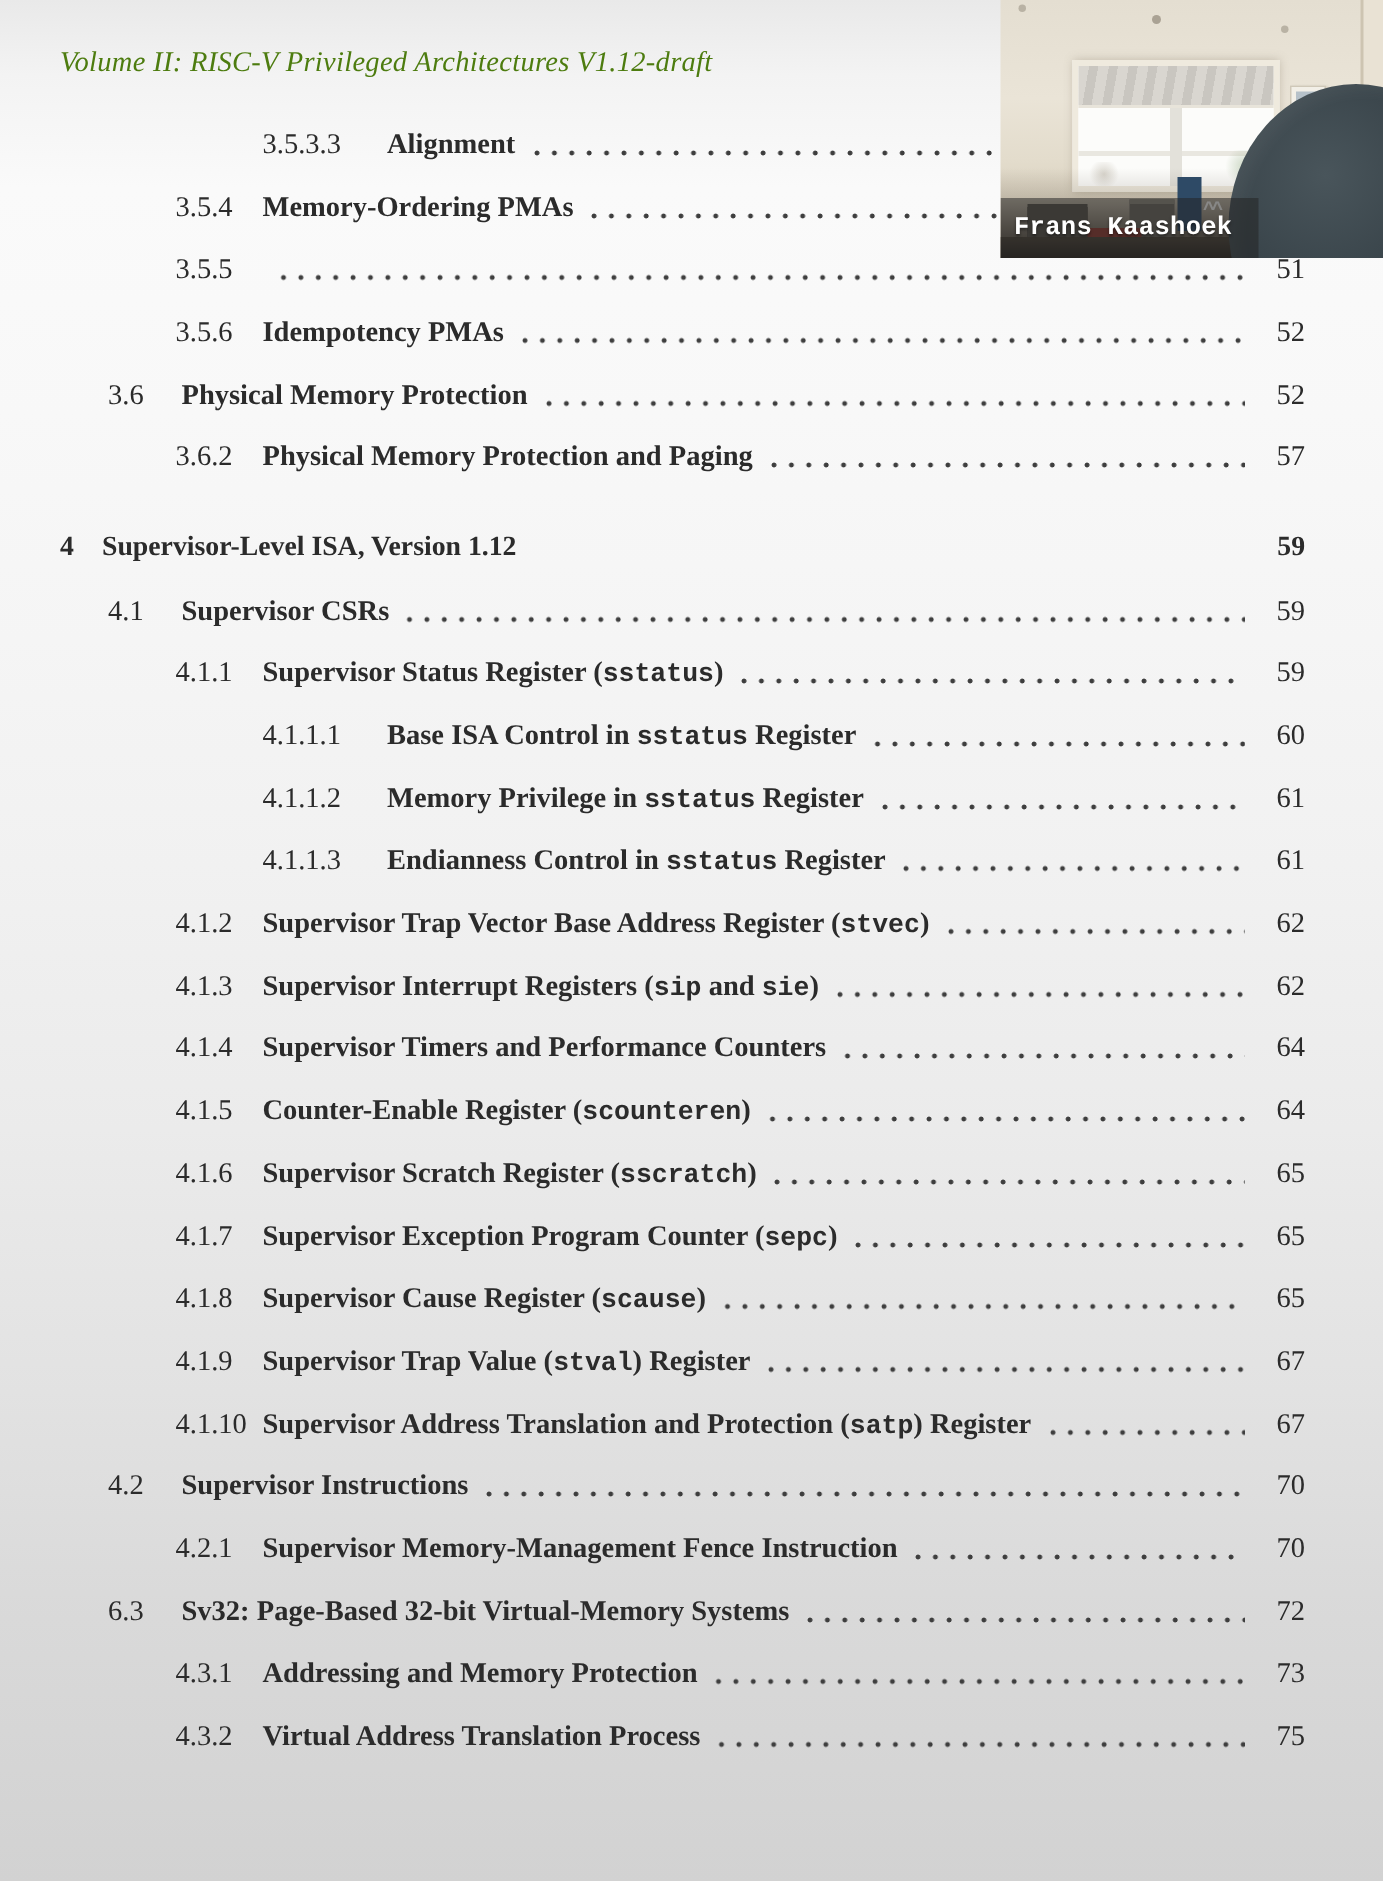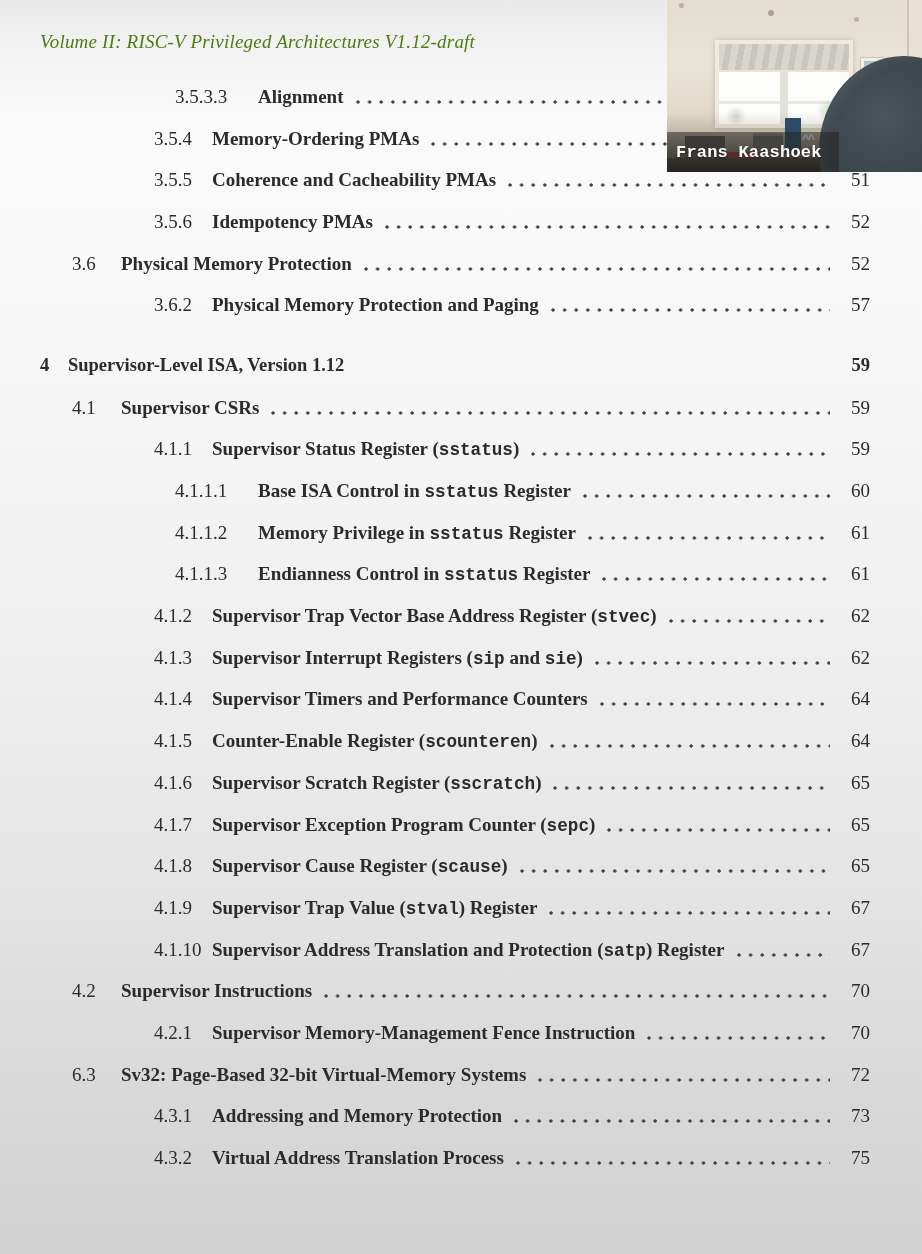--- a/index.html
+++ b/index.html
@@ -25,21 +25,21 @@
   .toc-row{height:41.7px;display:flex;align-items:center;font-size:19px;white-space:nowrap;}
   .toc-row .num{flex:0 0 auto;display:inline-block;}
   .toc-row .title{flex:0 0 auto;font-weight:bold;}
   .mono{font-family:"Liberation Mono", monospace;font-size:.93em;}
   .lvl1{margin-left:40px;font-weight:bold;font-size:18.5px;margin-top:19px;}
   .lvl2{margin-left:72px;align-items:center;}
   .lvl3{margin-left:117px;}
   .lvl4{margin-left:175px;}
   .lvl1 .num{width:28px;}
   .lvl2 .num{width:49px;}
-  .lvl3 .num{width:58px;margin-left:37px;}
+  .lvl3 .num{width:58px;}
   .lvl4 .num{width:83px;}
   .leader{
     flex:1 1 auto;height:4px;position:relative;top:5px;
     margin-left:8px;margin-right:6px;
     background-image:radial-gradient(circle at 2px 2px, #3e3e3e 1.35px, rgba(0,0,0,0) 1.9px);
     background-size:11.6px 4px;background-repeat:repeat-x;background-position:4px 0;
   }
   .spacer{flex:1 1 auto;}
   .page-num{flex:0 0 auto;width:34px;text-align:right;}
 
@@ -118,21 +118,20 @@
       <span class="page-num"></span>
     </div>
     <div class="toc-row lvl3">
       <span class="num">3.5.4</span>
       <span class="title"><span>Memory-Ordering PMAs</span></span>
       <div class="leader"></div>
       <span class="page-num"></span>
     </div>
     <div class="toc-row lvl3">
       <span class="num">3.5.5</span>
-      <span class="title"><span>Coherence and Cacheability PMAs</span></span>
       <div class="leader"></div>
       <span class="page-num">51</span>
     </div>
     <div class="toc-row lvl3">
       <span class="num">3.5.6</span>
       <span class="title"><span>Idempotency PMAs</span></span>
       <div class="leader"></div>
       <span class="page-num">52</span>
     </div>
     <div class="toc-row lvl2">

